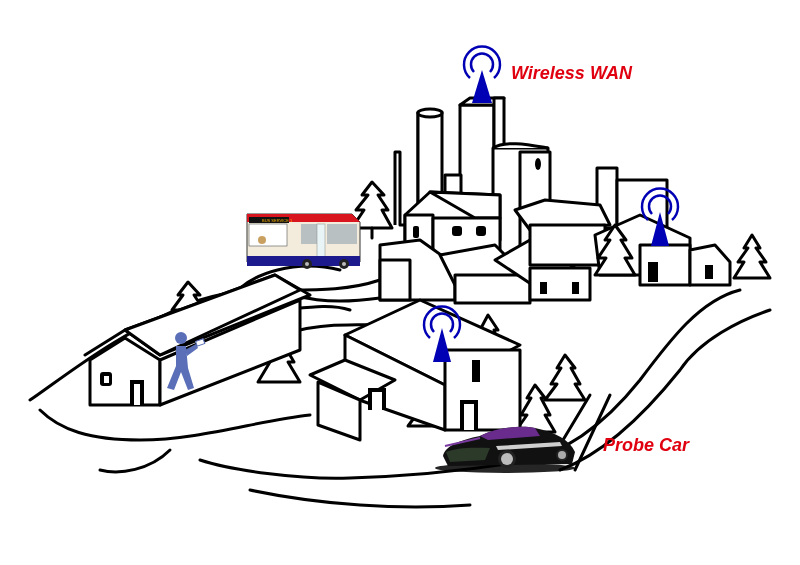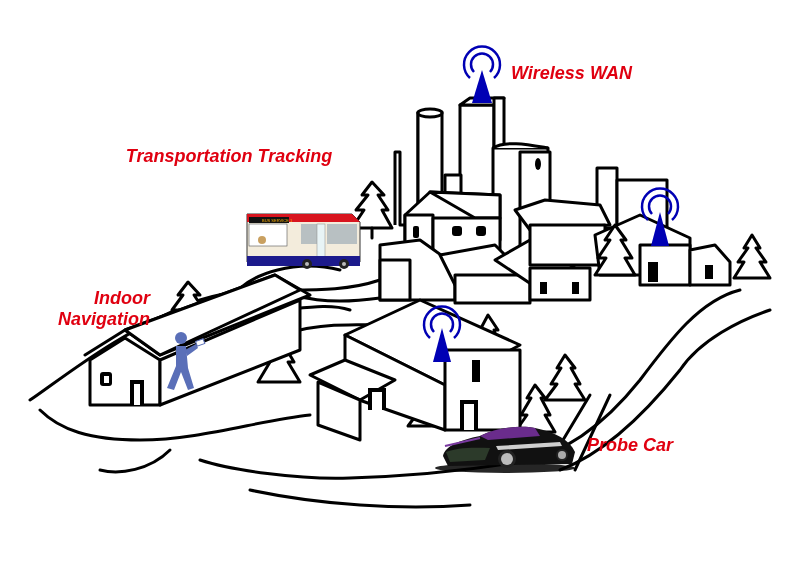--- a/index.html
+++ b/index.html
@@ -7,21 +7,20 @@
   svg.scene { position:absolute; left:0; top:0; }
   .label {
     position:absolute;
     font-family:"Liberation Sans", sans-serif;
     font-style:italic;
     font-weight:bold;
     color:#e00010;
     font-size:18px;
     line-height:21px;
     white-space:nowrap;
-    text-align:right;
   }
   .label.center { text-align:center; }
   .line { fill:none; stroke:#000; stroke-width:3; stroke-linejoin:round; stroke-linecap:round; }
   .fillw { fill:#fff; stroke:#000; stroke-width:3; stroke-linejoin:round; }
   .blk { fill:#000; }
 </style>
 </head>
 <body>
 
 <div id="stage">
@@ -178,23 +177,18 @@
     <circle cx="507" cy="459" r="6" fill="#bbb"></circle>
     <circle cx="562" cy="455" r="6" fill="#222"></circle>
     <circle cx="562" cy="455" r="4" fill="#aaa"></circle>
     <path d="M445,446 L480,438" stroke="#7a3aa0" stroke-width="2"></path>
   </g>
 </svg>
 
   <div class="label" style="left:511px; top:63px;">Wireless WAN</div>
 
   <div class="label center" style="left:109px; top:146px; width:240px;">
-    <div>Transportation Tracking</div>
   </div>
 
-  <div class="label" style="left:58px; top:288px;">
-    <div>Indoor</div>
-    <div>Navigation</div>
-  </div>
 
-  <div class="label" style="left:587px; top:435px;">Probe Car</div>
+  <div class="label" style="left:587px; top:435px;padding-left:16px;">Probe Car</div>
 
 </div>
 
 </body></html>

